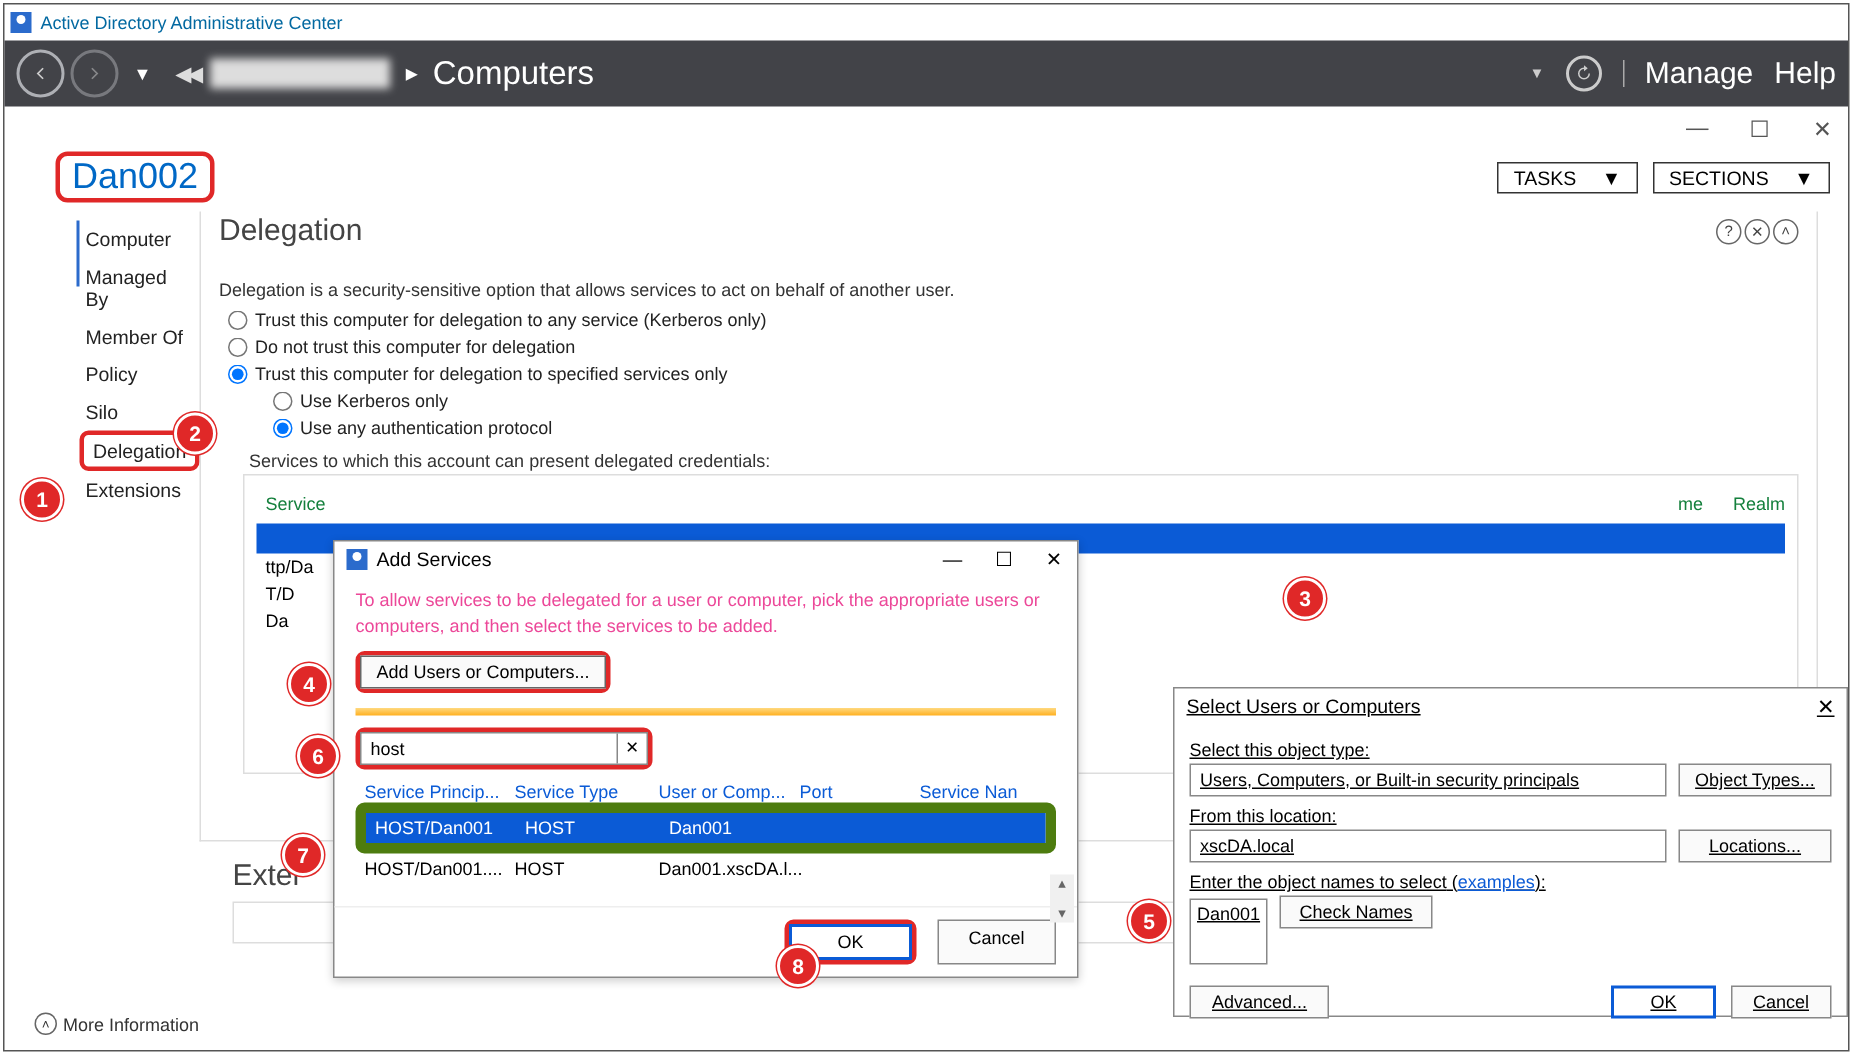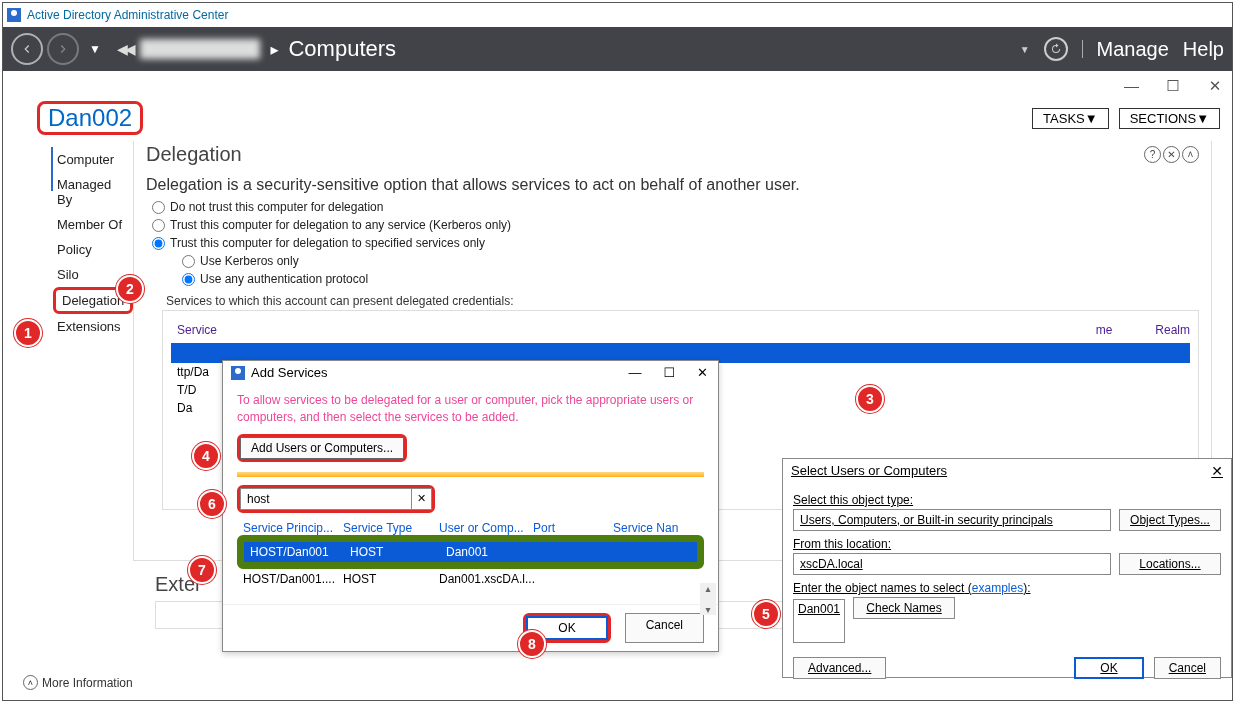--- a/index.html
+++ b/index.html
@@ -24,41 +24,41 @@
 .menu-lbl { font-size:20px; color:#fff; }
 .vbar { width:1px; height:18px; background:#aaa; }
 
 
 .subwin-ctrls { display:flex; justify-content:flex-end; padding:6px 10px; gap:28px; color:#555; font-size:15px;}
 .subwin-ctrls span { display:inline-block; width:14px; text-align:center; }
 
 
 .page-title-row { display:flex; align-items:center; padding: 0 12px 6px 34px; }
 .obj-name { color:#0068c6; font-size:24px; border:3px solid #e02828; border-radius:8px; padding:0 8px; }
-.tasks-btn, .sections-btn { border:1px solid #333; background:#fff; padding:2px 10px; font-size:13px; display:flex; align-items:center; gap:0; cursor:pointer; }
+.tasks-btn, .sections-btn { border:1px solid #333; background:#fff; padding:2px 10px; font-size:13px; display:flex; align-items:center; gap:17px; cursor:pointer; }
 
 
 .main-pane { display:flex; padding:0 20px 0 0; height: 420px; }
 .side-nav { width:130px; padding-top:6px; padding-left:50px; position:relative; }
 .side-nav .item { font-size:13px; color:#222; padding:5px 4px; position:relative; }
 .side-nav .item.sel { border:3px solid #e02828; border-radius:6px; display:inline-block; padding:3px 6px;}
 .side-nav .bar { position:absolute; left:48px; top:6px; width:2px; height:44px; background:#2b6bcc; }
 
 .content-col { flex:1; border:1px solid #ddd; border-top:none; padding:2px 12px 6px 12px; position:relative; }
 .section-hdr { display:flex; align-items:center; color:#444; font-size:20px; font-weight:300; }
 .hdr-icons { margin-left:auto; display:flex; gap:2px; }
 .circ-btn { width:17px; height:17px; border:1px solid #666; border-radius:50%; display:flex; align-items:center; justify-content:center; font-size:10px; cursor:pointer;}
-.delegation-help { font-size:16px; color:#333; margin:10px 0 4px; }
+.delegation-help { font-size:12px; color:#333; margin:20px 0 4px; }
 .radio-row { display:flex; align-items:center; font-size:12px; color:#222; padding:2px 0 2px 6px; gap:5px;}
 .radio-row input { margin:0; }
 .sub-radios { margin-left:30px; }
 .svc-label { font-size:12px; color:#333; margin:6px 0 2px 20px; }
 .svc-box { border:1px solid #ddd; margin-left:16px; position:relative; padding:6px 8px 0 8px; height:200px;}
 .filter-box { border:1px solid #bbb; font-size:12px; font-style:italic; color:#999; padding:3px 6px; background:#fff; width:220px;}
-.svc-cols { display:flex; gap:43px; font-size:12px; color:#4c1d95; padding-top:6px; padding-left:6px;}
+.svc-cols { display:flex; gap:20px; font-size:12px; color:#15803d; padding-top:6px; padding-left:6px;}
 .svc-cols span { cursor:pointer;}
 .blue-row { background:#0b5bd6; height:20px; margin-top:6px;}
 .txtrow { font-size:12px; padding:2px 6px;}
 .add-btn { position:absolute; right:-18px; top:14px; }
 .btn { border:1px solid #666; background:#fafafa; font-size:12px; padding:3px 10px; cursor:pointer; display:inline-block; text-align:center;}
 .add-out { border:3px solid #e02828; border-radius:6px; display:inline-block; padding:1px;}
 .remove-btn { position:absolute; right:-18px; top:50px; }
 
 
 .add-svc-dialog { position:absolute; left:222px; top:360px; width:497px; height:292px; background:#fff; border:1px solid #888; z-index:30; box-shadow:0 2px 6px rgba(0,0,0,.2); display:flex; flex-direction:column;}
@@ -187,25 +187,25 @@
       <span>Delegation</span>
       <div class="hdr-icons">
         <span class="circ-btn">?</span>
         <span class="circ-btn">✕</span>
         <span class="circ-btn">˄</span>
       </div>
     </div>
     <div class="delegation-help">Delegation is a security-sensitive option that allows services to act on behalf of another user.</div>
     <label class="radio-row">
           <input type="radio" name="r1" style="">
-          <span>Do not trust this computer for delegation</span>
+          <span>Trust this computer for delegation to any service (Kerberos only)</span>
         </label>
     <label class="radio-row">
           <input type="radio" name="r1" style="">
-          <span>Trust this computer for delegation to any service (Kerberos only)</span>
+          <span>Do not trust this computer for delegation</span>
         </label>
     <label class="radio-row">
           <input type="radio" name="r1" checked="" style="">
           <span>Trust this computer for delegation to specified services only</span>
         </label>
     <div class="sub-radios">
       <label class="radio-row">
             <input type="radio" name="r2" style="">
             <span>Use Kerberos only</span>
           </label>

